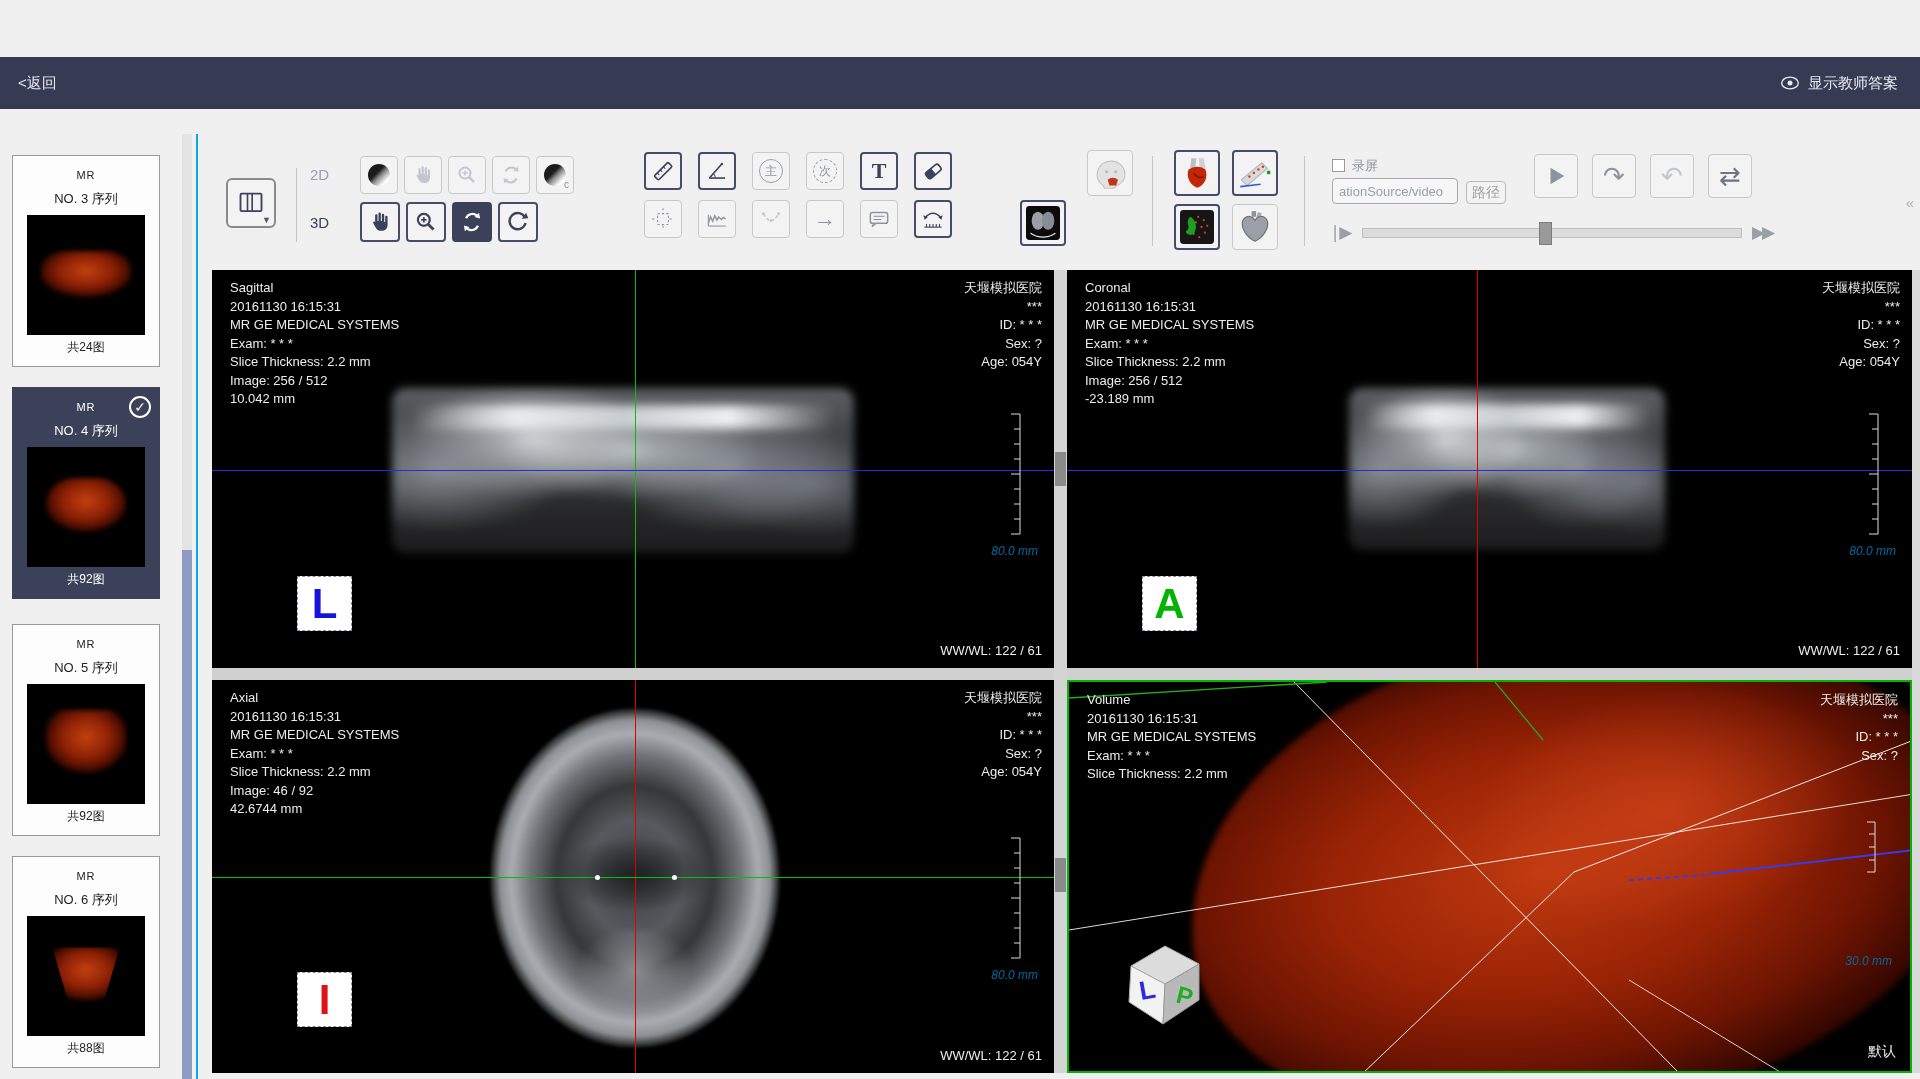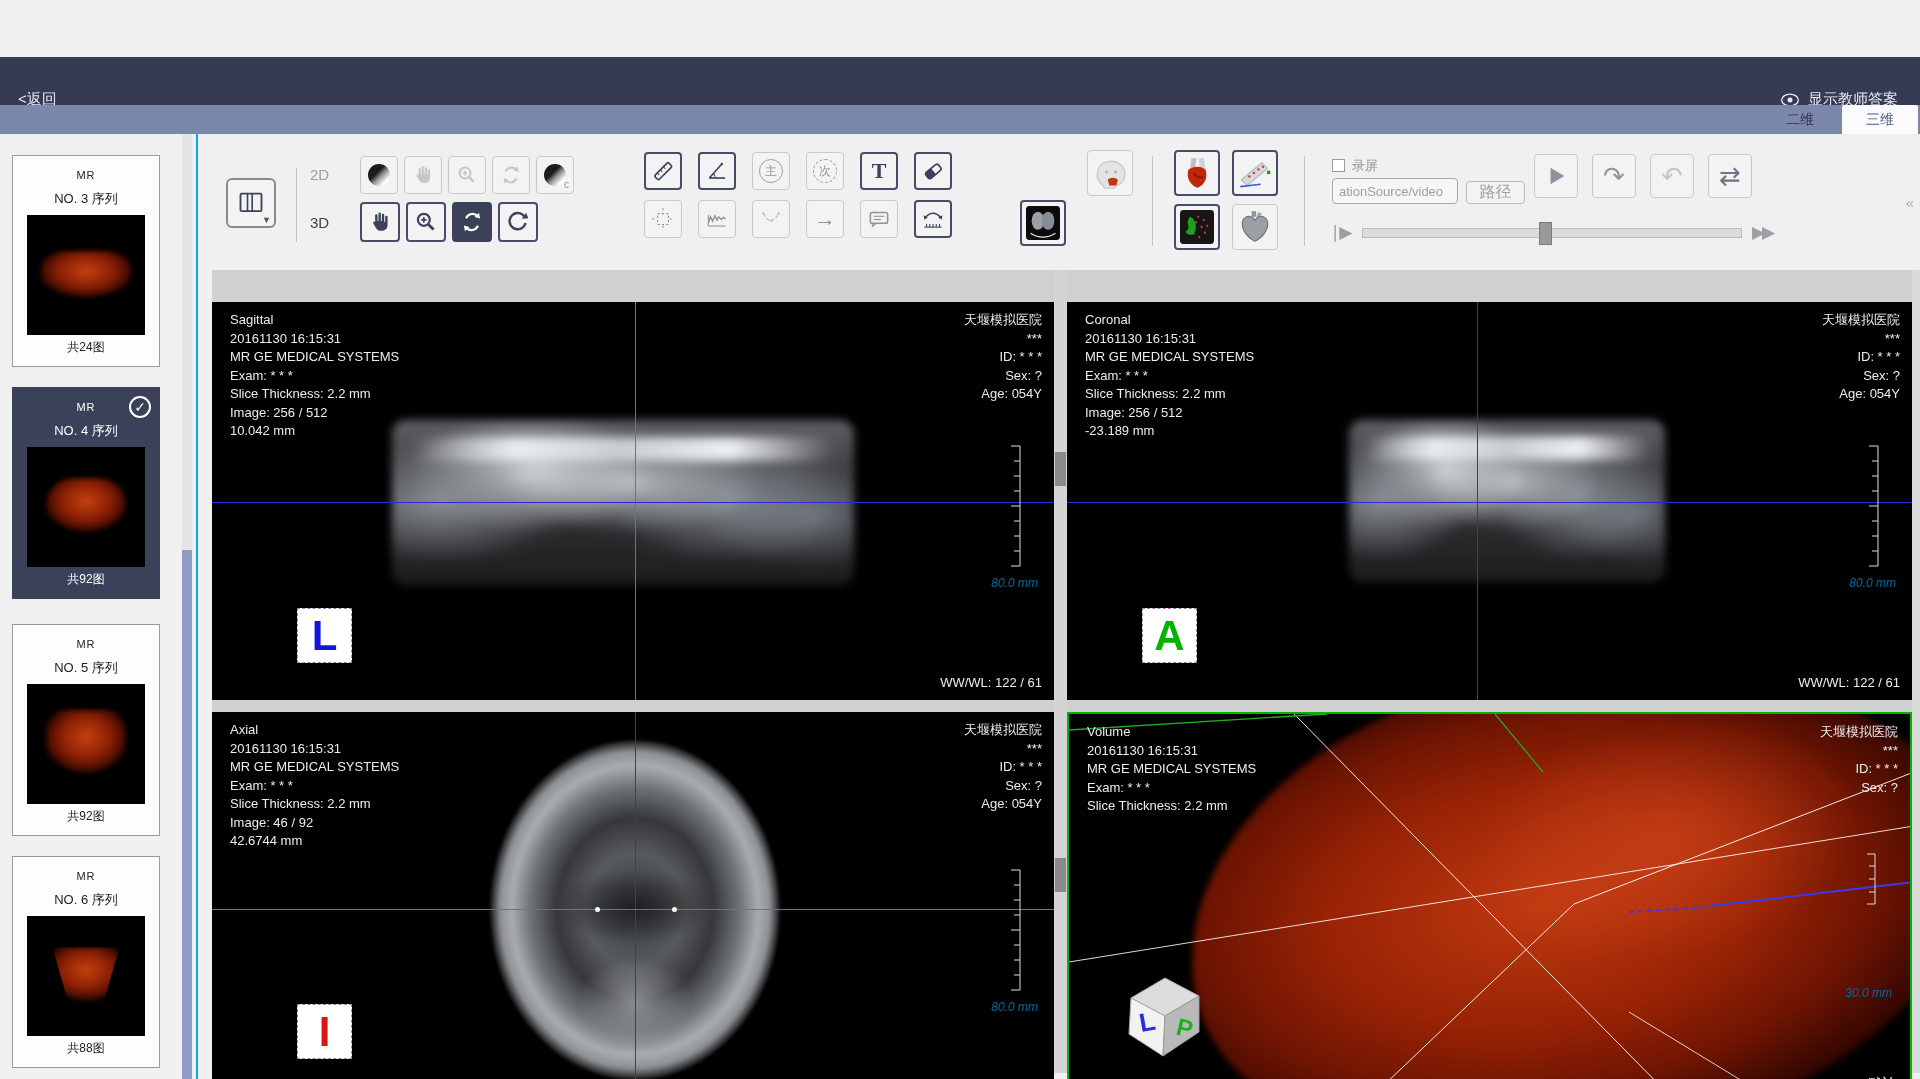--- a/index.html
+++ b/index.html
@@ -9,21 +9,21 @@
 
   
   .hdr { position:absolute; left:0; top:0; width:100%; height:57px; background:#8a96be;
     display:flex; align-items:center; }
   .hdr-title { color:#fff; font-size:18px; margin-left:18px; letter-spacing:1px; }
   .hdr-version { position:absolute; left:940px; top:21px; font-size:12px; color:#16181f; }
   .hdr-version .val { font-family:"Liberation Serif", serif; margin-left:10px; }
   .person { position:absolute; right:42px; top:11px; }
 
   .subbar { position:absolute; left:0; top:57px; width:100%; height:52px; background:#363a52;
-    display:flex; align-items:flex-end; color:#e8e9f0; }
+    display:flex; align-items:center; color:#e8e9f0; }
   .back { margin-left:18px; font-size:15px; cursor:pointer; }
   .show-answer { position:absolute; right:22px; display:flex; align-items:center; gap:8px; font-size:15px; cursor:pointer; }
 
   .tabstrip { position:absolute; left:0; top:105px; width:100%; height:29px; background:#7c87ac; }
   .tab { position:absolute; top:0; width:76px; height:29px; line-height:29px; text-align:center;
     font-size:14px; color:#2e3450; cursor:pointer; }
   .tab.t2 { right:82px; }
   .tab.t3 { right:2px; background:#fbfbfd; color:#4a5684; border-radius:2px 2px 0 0; }
 
   
@@ -73,30 +73,30 @@
   .glyph { font-size:22px; color:#8f949c; }
   .circ-lab { width:24px; height:24px; border:1.4px solid #9aa0a8; border-radius:50%;
     font-size:12px; color:#8f949c; display:flex; align-items:center; justify-content:center; }
   .circ-lab.dash { border-style:dashed; }
   .ttxt { font-family:"Liberation Serif", serif; font-weight:bold; font-size:22px; color:#3b4158; }
   .layout-caret { position:absolute; right:3px; bottom:1px; font-size:9px; color:#555; }
   .chk { width:13px; height:13px; border:1px solid #9a9a9a; background:#fff; display:inline-block; vertical-align:-2px; }
   .rec-lab { font-size:13px; color:#8f949c; margin-left:7px; }
   .path-input { width:126px; height:26px; border:1px solid #a9a9a9; border-radius:4px; background:#f6f6f6;
     color:#9aa0a8; font-size:13px; padding:0 6px; }
-  .path-btn { width:59px; height:23px; border:1px solid #b9b9b9; border-radius:4px; background:#f3f3f4;
-    color:#a0a0a0; font-size:16px;font-family:Liberation Mono, monospace; }
+  .path-btn { width:40px; height:23px; border:1px solid #b9b9b9; border-radius:4px; background:#f3f3f4;
+    color:#a0a0a0; font-size:14px;font-family:Liberation Mono, monospace; }
   .sl-track { position:absolute; width:380px; height:10px; background:#dcdcdc; border:1px solid #bdbdbd; top:6px; }
   .sl-thumb { position:absolute; left:176px; top:-7px; width:13px; height:23px; background:#9a9a9a; border:1px solid #7d7d7d; cursor:pointer; }
   .speed { font-size:17px; color:#9aa0a6; letter-spacing:-3px; user-select:none; }
   .collapse { position:absolute; right:6px; top:60px; color:#b0b0b0; font-size:15px; }
 
   
   .grid { position:absolute; left:12px; top:136px; width:1710px; height:803px; background:#d0d0d0; }
-  .vp { position:absolute; background:#000; overflow:hidden;margin-top:32px; }
+  .vp { position:absolute; background:#000; overflow:hidden; }
   .vp-sag { left:0; top:0; width:842px; height:398px; }
   .vp-cor { left:855px; top:0; width:845px; height:398px; }
   .vp-axi { left:0; top:410px; width:842px; height:393px; }
   .vp-vol { left:855px; top:410px; width:845px; height:393px; border:2px solid #00b400; }
   .mid-col { position:absolute; left:842px; top:0; width:13px; height:803px; background:#d4d4d4; }
   .mid-th { position:absolute; left:1px; width:11px; height:34px; background:#8a8a8a; cursor:pointer; }
   .right-strip { position:absolute; left:1700px; top:0; width:10px; height:803px; background:#dadada; }
   .xline { position:absolute; left:0; width:100%; height:1px; }
   .yline { position:absolute; top:0; height:100%; width:1px; }
   .ov { position:absolute; color:#ececec; font-size:13px; line-height:18.5px; }
@@ -146,24 +146,20 @@
     <span class="back" data-interactable="true">&lt;返回</span>
     <span class="show-answer" data-interactable="true">
       <svg data-interactable="false" width="20" height="16" viewBox="0 0 24 18">
           <ellipse cx="12" cy="9" rx="10" ry="7" fill="none" stroke="#e8e9f0" stroke-width="1.6"></ellipse>
           <circle cx="12" cy="9" r="3" fill="#e8e9f0"></circle>
         </svg>
       <span data-interactable="false">显示教师答案</span>
     </span>
   </div>
 
-  <div class="tabstrip" data-interactable="false">
-    <div class="tab t2" data-interactable="true">二维</div>
-    <div class="tab t3" data-interactable="true">三维</div>
-  </div>
 
   <div class="sidebar" data-interactable="false">
     <div class="card" style="top:21px" data-interactable="true">
       <div class="mod" data-interactable="false">MR</div>
       <div class="nm" data-interactable="false">NO. 3 序列</div>
       <div class="thumb" data-interactable="false">
           <div class="tblob b1"></div>
         </div>
       <div class="cnt" data-interactable="false">共24图</div>
     </div>

